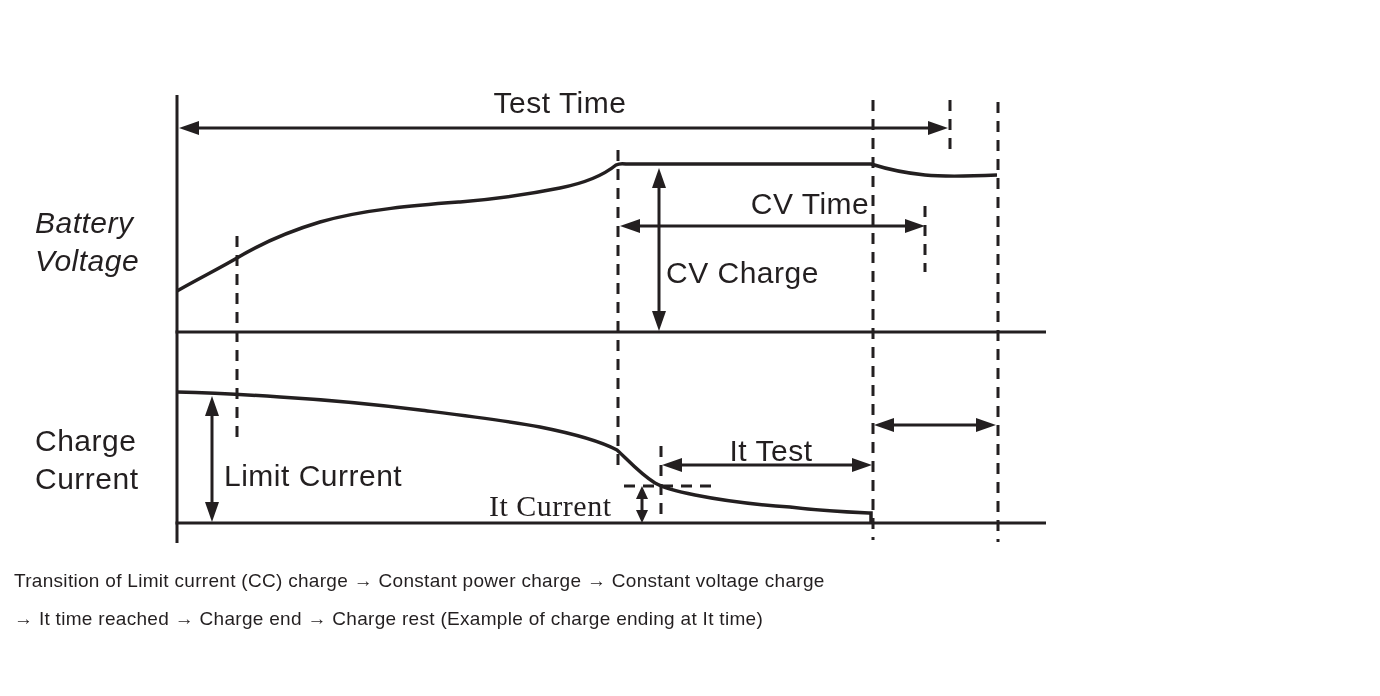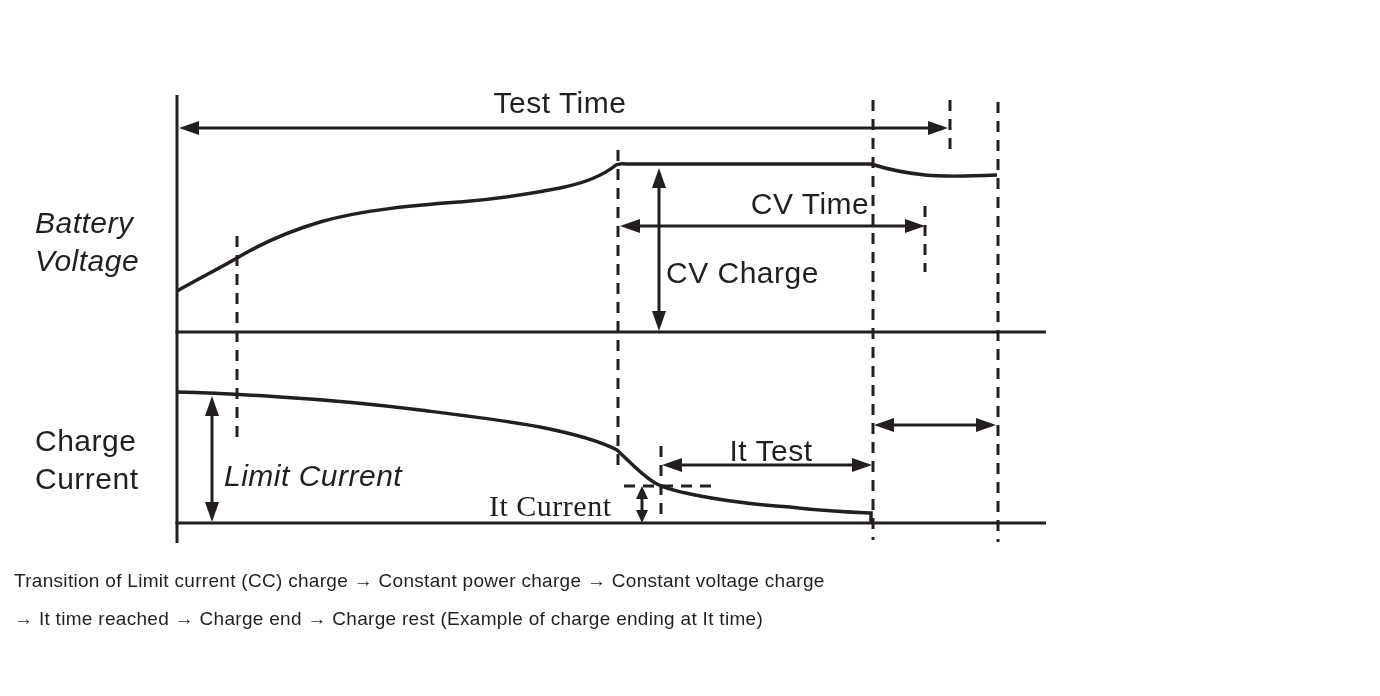--- a/index.html
+++ b/index.html
@@ -132,21 +132,21 @@
 
   <div class="lbl" style="left:35px; top:422px;">Charge
 Current</div>
 
   <div class="lbl center" style="left:560px; top:84px;">Test Time</div>
 
   <div class="lbl center" style="left:782px; top:185px;margin-left:28px;">CV Time</div>
 
   <div class="lbl" style="left:666px; top:254px;">CV Charge</div>
 
-  <div class="lbl" style="left:224px; top:457px;font-style:italic;">Limit Current</div>
+  <div class="lbl" style="left:224px; top:457px;">Limit Current</div>
 
   <div class="lbl center" style="left:771px; top:432px;">It Test</div>
 
   <div class="lbl" style="left:489px; top:487px;font-family:Liberation Serif, serif;">It Current</div>
 
 
   <div class="caption">Transition of Limit current (CC) charge → Constant power charge → Constant voltage charge
 → It time reached → Charge end → Charge rest (Example of charge ending at It time)</div>
 
 </div>

